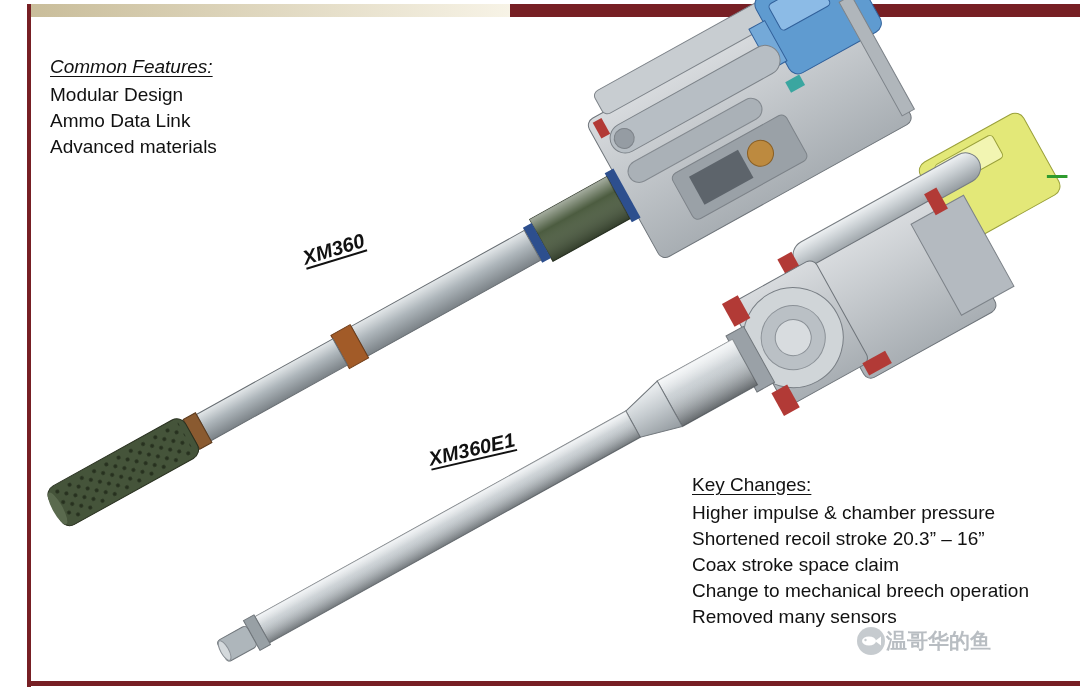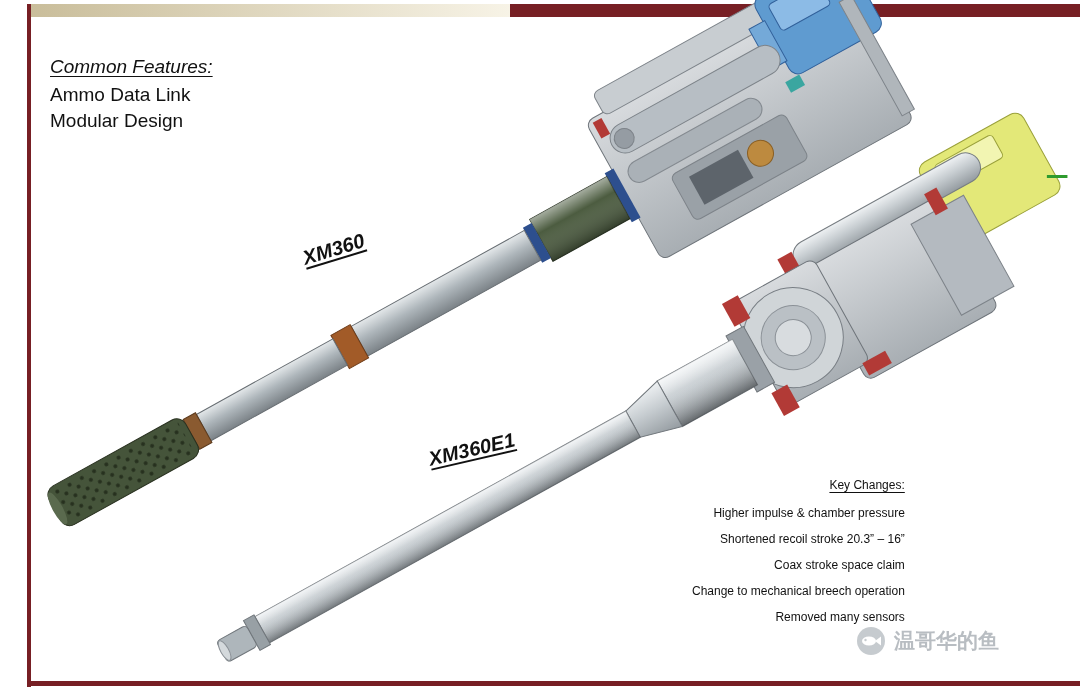--- a/index.html
+++ b/index.html
@@ -10,30 +10,30 @@
   
   .banner-tan{position:absolute;left:30px;top:4px;width:480px;height:13px;
     background:linear-gradient(to right,#c9bd9a,#f7f3e6);}
   .banner-maroon{position:absolute;left:510px;top:4px;right:0;height:13px;background:#771f24;}
   .left-rule{position:absolute;left:27px;top:4px;width:4px;bottom:4px;background:#771f24;}
   .bottom-rule{position:absolute;left:27px;right:0;top:681px;height:5px;background:#771f24;}
 
   
   .cf{position:absolute;left:50px;top:54px;font-size:19px;line-height:26px;}
   .cf-title{font-style:italic;text-decoration:underline;text-underline-offset:3px;margin-bottom:2px;}
-  .kc{position:absolute;left:692px;top:472px;font-size:12px;line-height:26px;z-index:3;text-align:right;}
+  .kc{position:absolute;left:692px;top:472px;font-size:19px;line-height:26px;z-index:3;}
   .kc-title{text-decoration:underline;text-underline-offset:3px;margin-bottom:2px;}
 
   .gun-label{position:absolute;font-size:20px;font-weight:bold;font-style:italic;
     text-decoration:underline;text-underline-offset:3px;white-space:nowrap;z-index:4;}
   .gun-label.top{left:302px;top:238px;transform:rotate(-17deg);}
   .gun-label.bottom{left:428px;top:438px;transform:rotate(-13deg);}
 
   
-  .watermark{position:absolute;left:856px;top:626px;display:flex;align-items:center;gap:8px;
+  .watermark{position:absolute;left:856px;top:626px;display:flex;align-items:center;gap:0;
     color:#b3b8bd;font-weight:bold;font-size:21px;z-index:6;opacity:.92;justify-content:space-between;}
   .cad{position:absolute;left:0;top:0;z-index:2;}
 </style>
 </head>
 <body>
 
 <div class="slide">
 
   <div class="banner-tan"></div>
   <div class="banner-maroon"></div>
@@ -120,22 +120,23 @@
       <rect x="46" y="-15" width="424" height="30" fill="url(#tube2)" stroke="#70767b"></rect>
       <rect x="46" y="-15" width="424" height="30" fill="url(#cyl)" opacity=".7"></rect>
       <rect x="34" y="-17" width="12" height="34" fill="#98a0a5" stroke="#70767b"></rect>
       <rect x="0" y="-12" width="34" height="24" rx="4" fill="#aeb6bb" stroke="#70767b"></rect>
       <ellipse cx="3" cy="0" rx="4" ry="11" fill="#d4d9dc" stroke="#8b9197"></ellipse>
     </g>
   </svg>
 
   <div class="cf">
     <div class="cf-title">Common Features:</div>
+    <div class="cf-item">Modular Design</div>
     <div class="cf-item">Ammo Data Link</div>
-    <div class="cf-item">Modular Design</div>
+    <div class="cf-item">Advanced materials</div>
   </div>
 
   <div class="gun-label top">XM360</div>
   <div class="gun-label bottom">XM360E1</div>
 
   <div class="kc">
     <div class="kc-title">Key Changes:</div>
     <div class="kc-item">Higher impulse &amp; chamber pressure</div>
     <div class="kc-item">Shortened recoil stroke 20.3” – 16”</div>
     <div class="kc-item">Coax stroke space claim</div>

